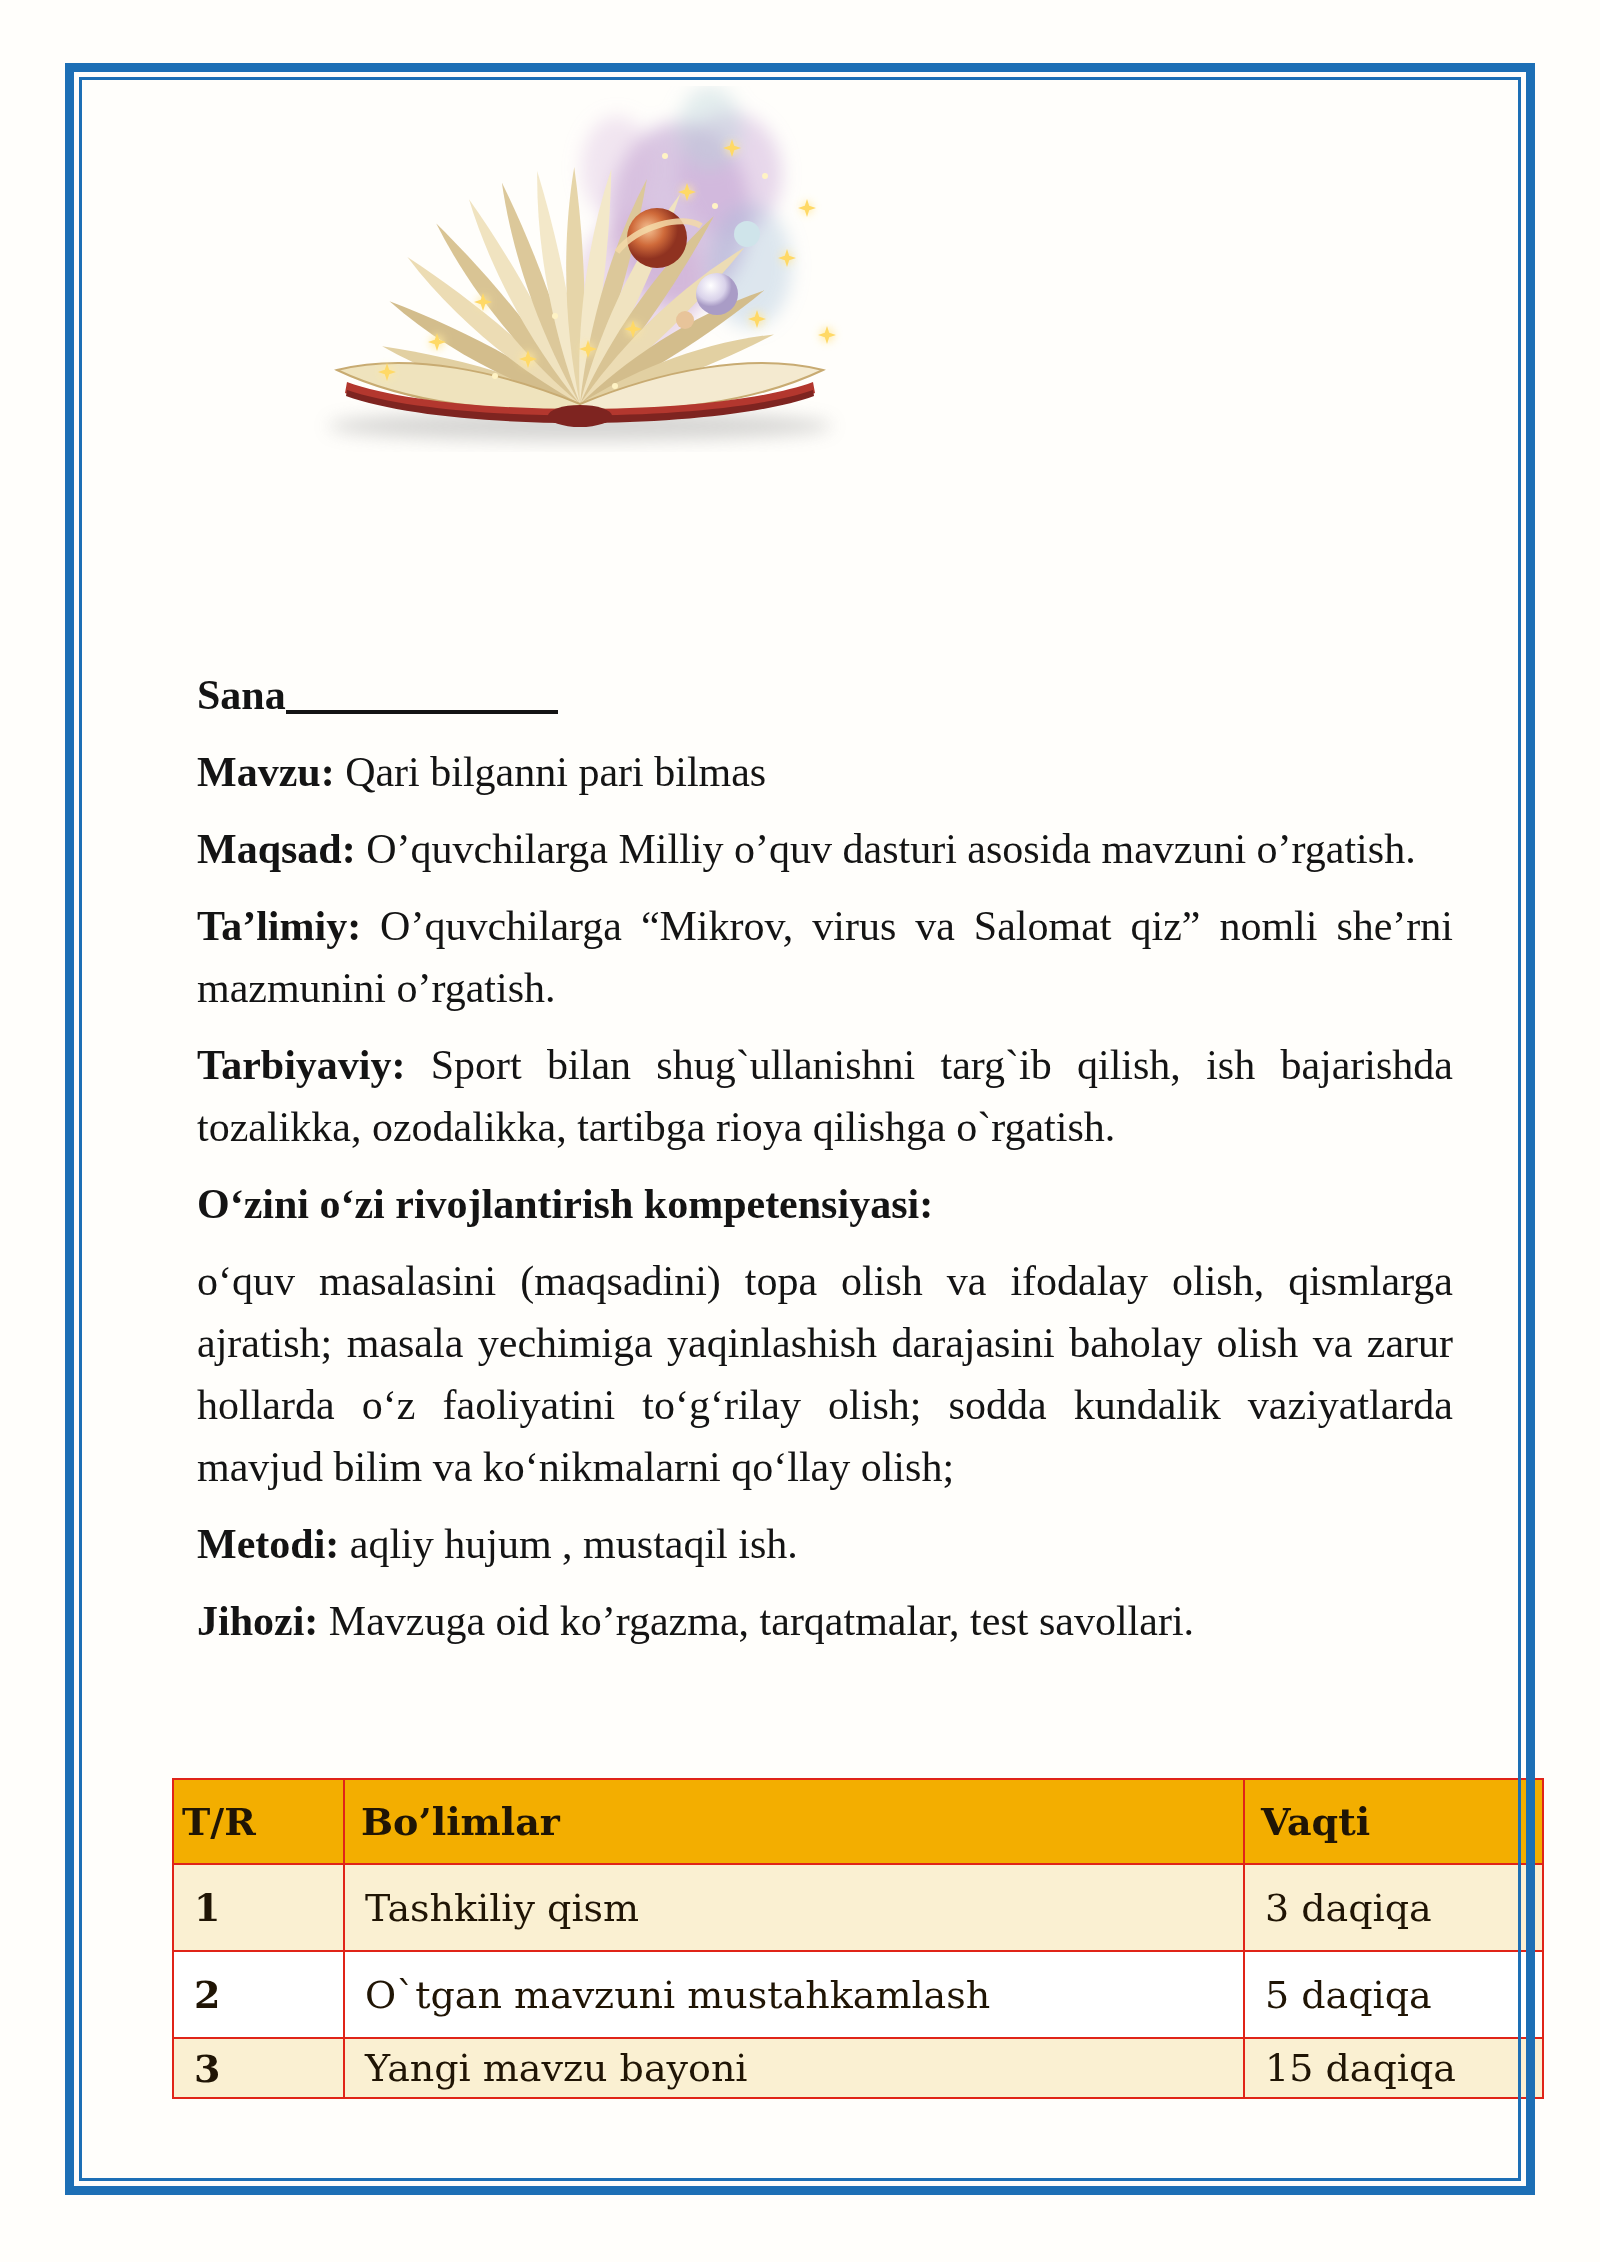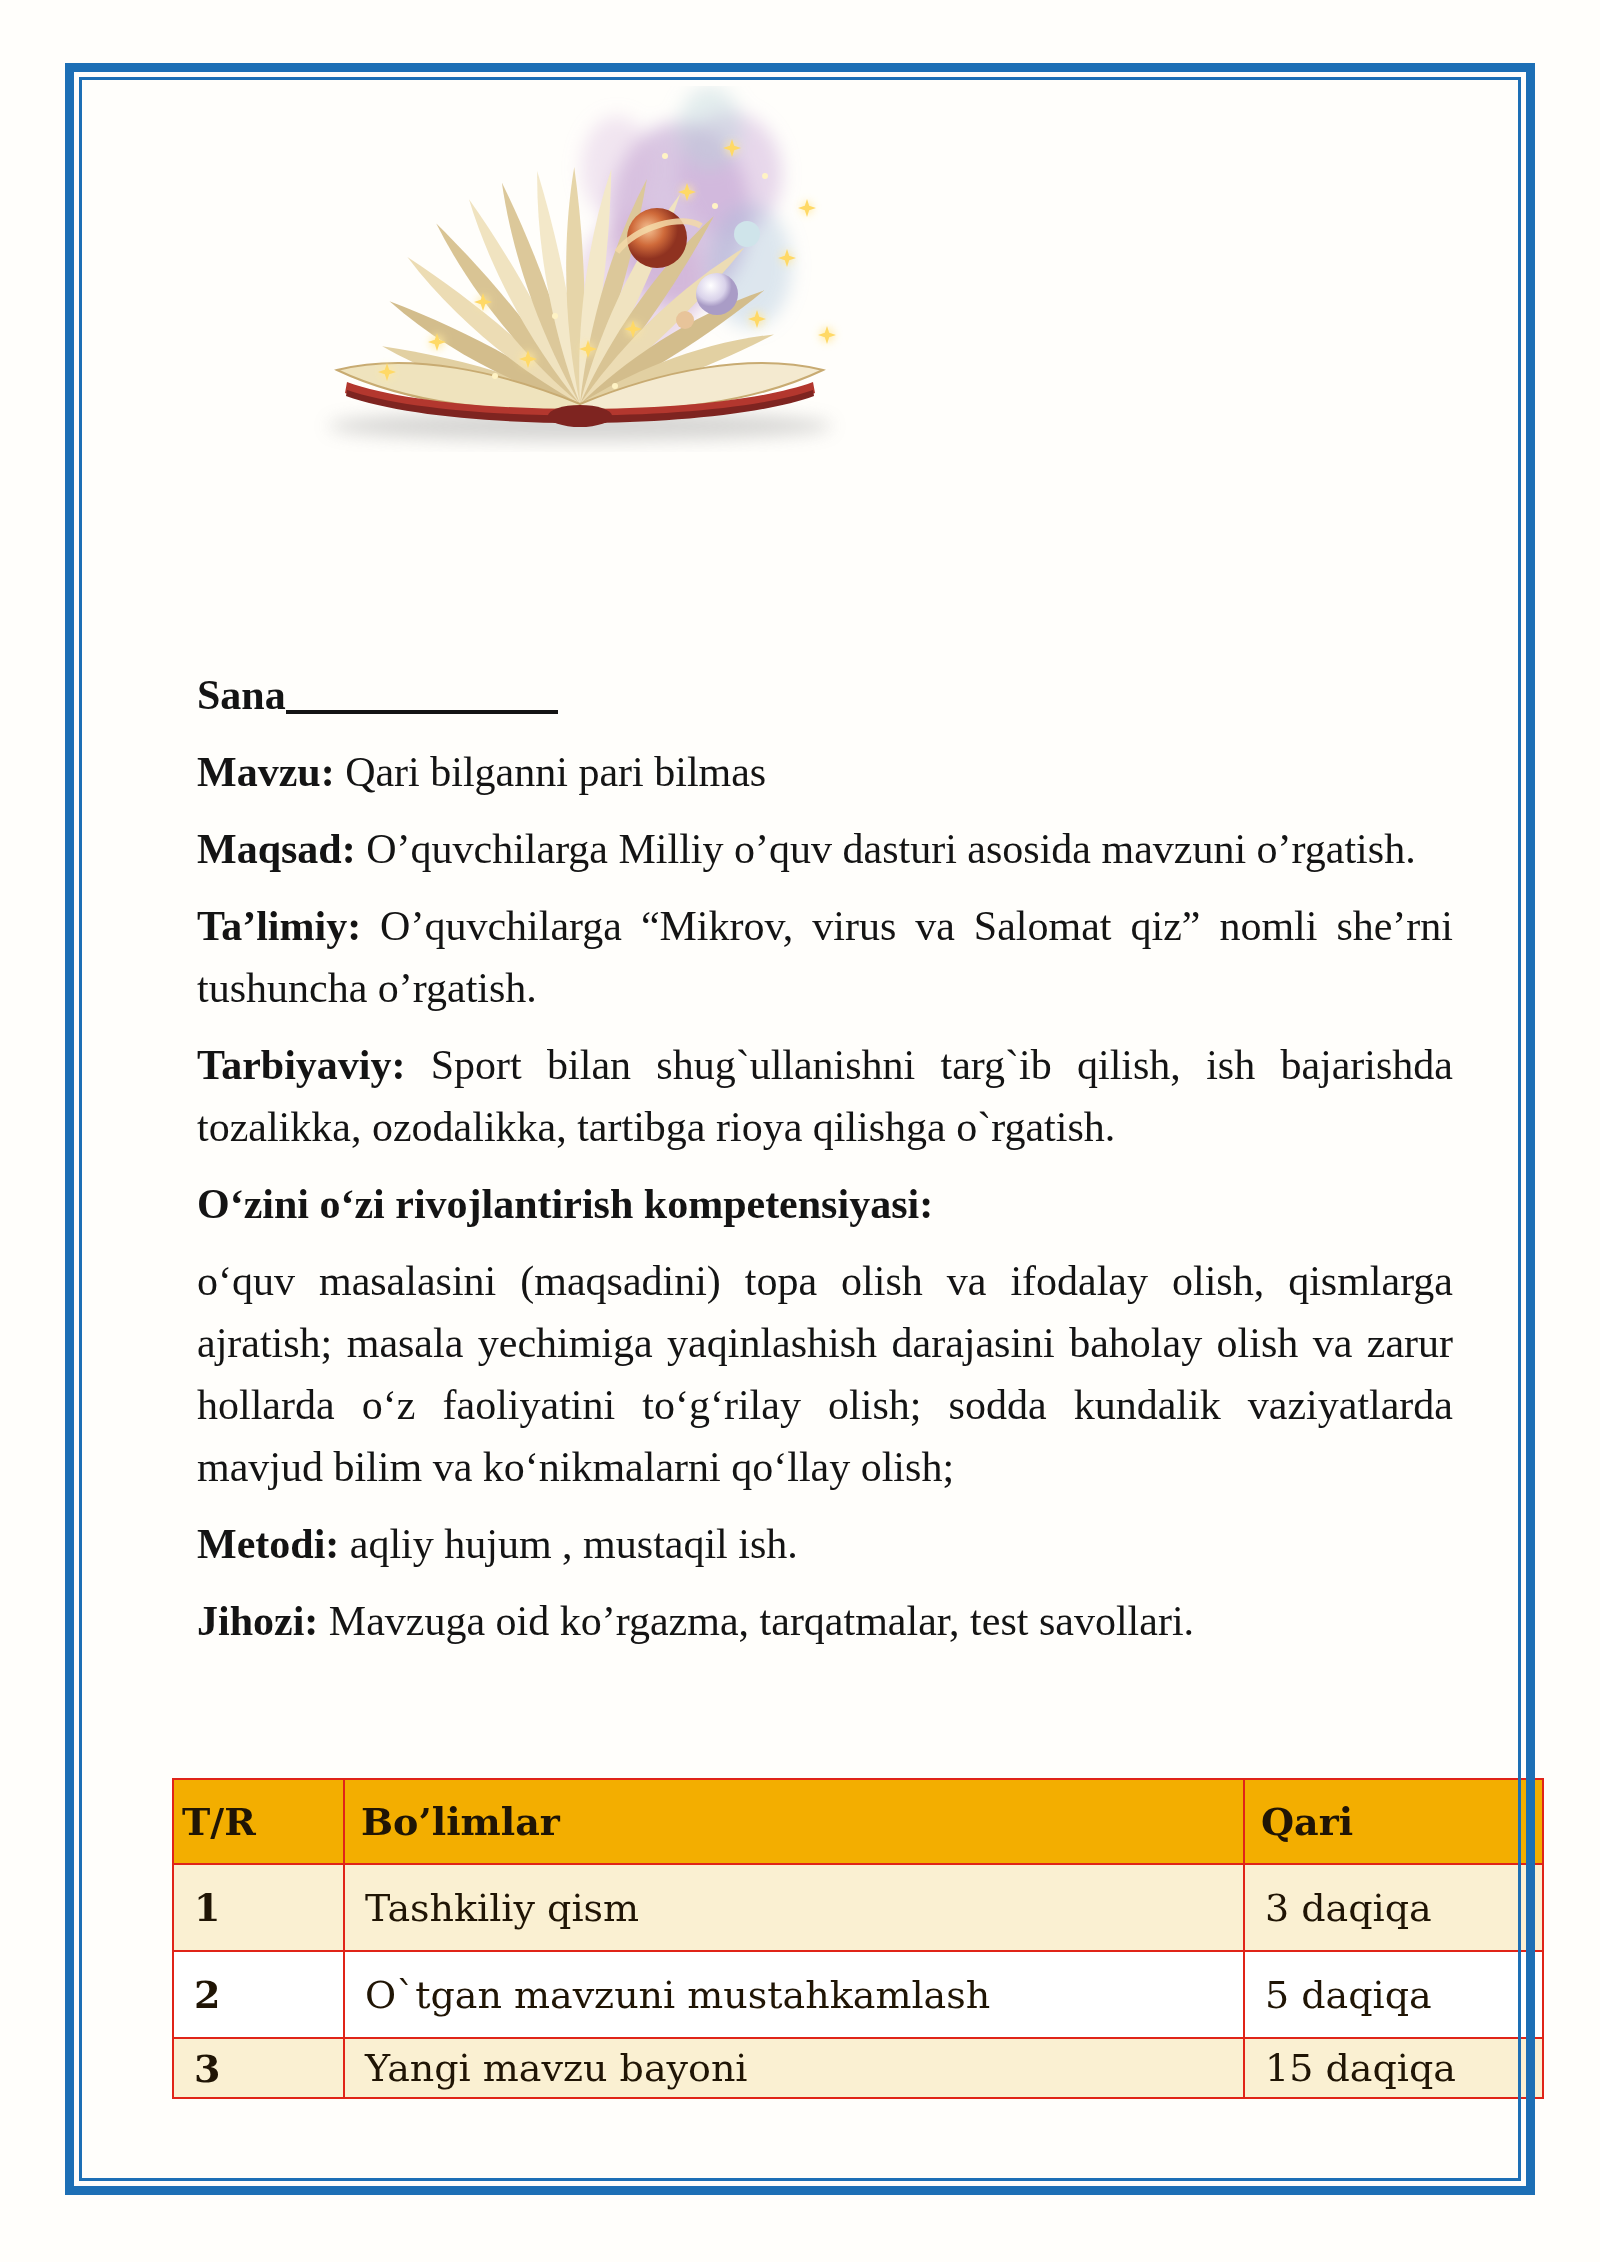--- a/index.html
+++ b/index.html
@@ -176,21 +176,21 @@
   <p class="para single">
     <span class="label">Mavzu:</span>
     <span>Qari bilganni pari bilmas</span>
   </p>
   <p class="para">
     <span class="label">Maqsad:</span>
     <span>O’quvchilarga  Milliy o’quv dasturi  asosida mavzuni o’rgatish.</span>
   </p>
   <p class="para">
     <span class="label">Ta’limiy:</span>
-    <span>O’quvchilarga “Mikrov, virus va Salomat qiz” nomli she’rni tushuncha o’rgatish.</span>
+    <span>O’quvchilarga “Mikrov, virus va Salomat qiz” nomli she’rni mazmunini o’rgatish.</span>
   </p>
   <p class="para">
     <span class="label">Tarbiyaviy:</span>
     <span>Sport bilan shug`ullanishni targ`ib qilish, ish bajarishda tozalikka, ozodalikka, tartibga rioya qilishga o`rgatish.</span>
   </p>
   <p class="para single">
     <span class="label">O‘zini o‘zi rivojlantirish kompetensiyasi:</span>
   </p>
   <p class="para">
     <span>o‘quv masalasini (maqsadini) topa olish va ifodalay olish, qismlarga ajratish;  masala yechimiga yaqinlashish darajasini baholay olish va zarur hollarda o‘z faoliyatini to‘g‘rilay olish;  sodda kundalik vaziyatlarda mavjud bilim va ko‘nikmalarni qo‘llay olish;</span>
@@ -209,21 +209,21 @@
   <table class="plan">
     <colgroup>
         <col class="col-num">
         <col class="col-section">
         <col class="col-time">
       </colgroup>
     <tbody>
         <tr class="hdr">
       <th class="num">T/R</th>
       <th>Bo’limlar</th>
-      <th>Qari</th>
+      <th>Vaqti</th>
     </tr>
     <tr class="r1">
       <td class="num">1</td>
       <td>Tashkiliy qism</td>
       <td>3 daqiqa</td>
     </tr>
     <tr class="r2">
       <td class="num">2</td>
       <td>O`tgan mavzuni mustahkamlash</td>
       <td>5 daqiqa</td>

